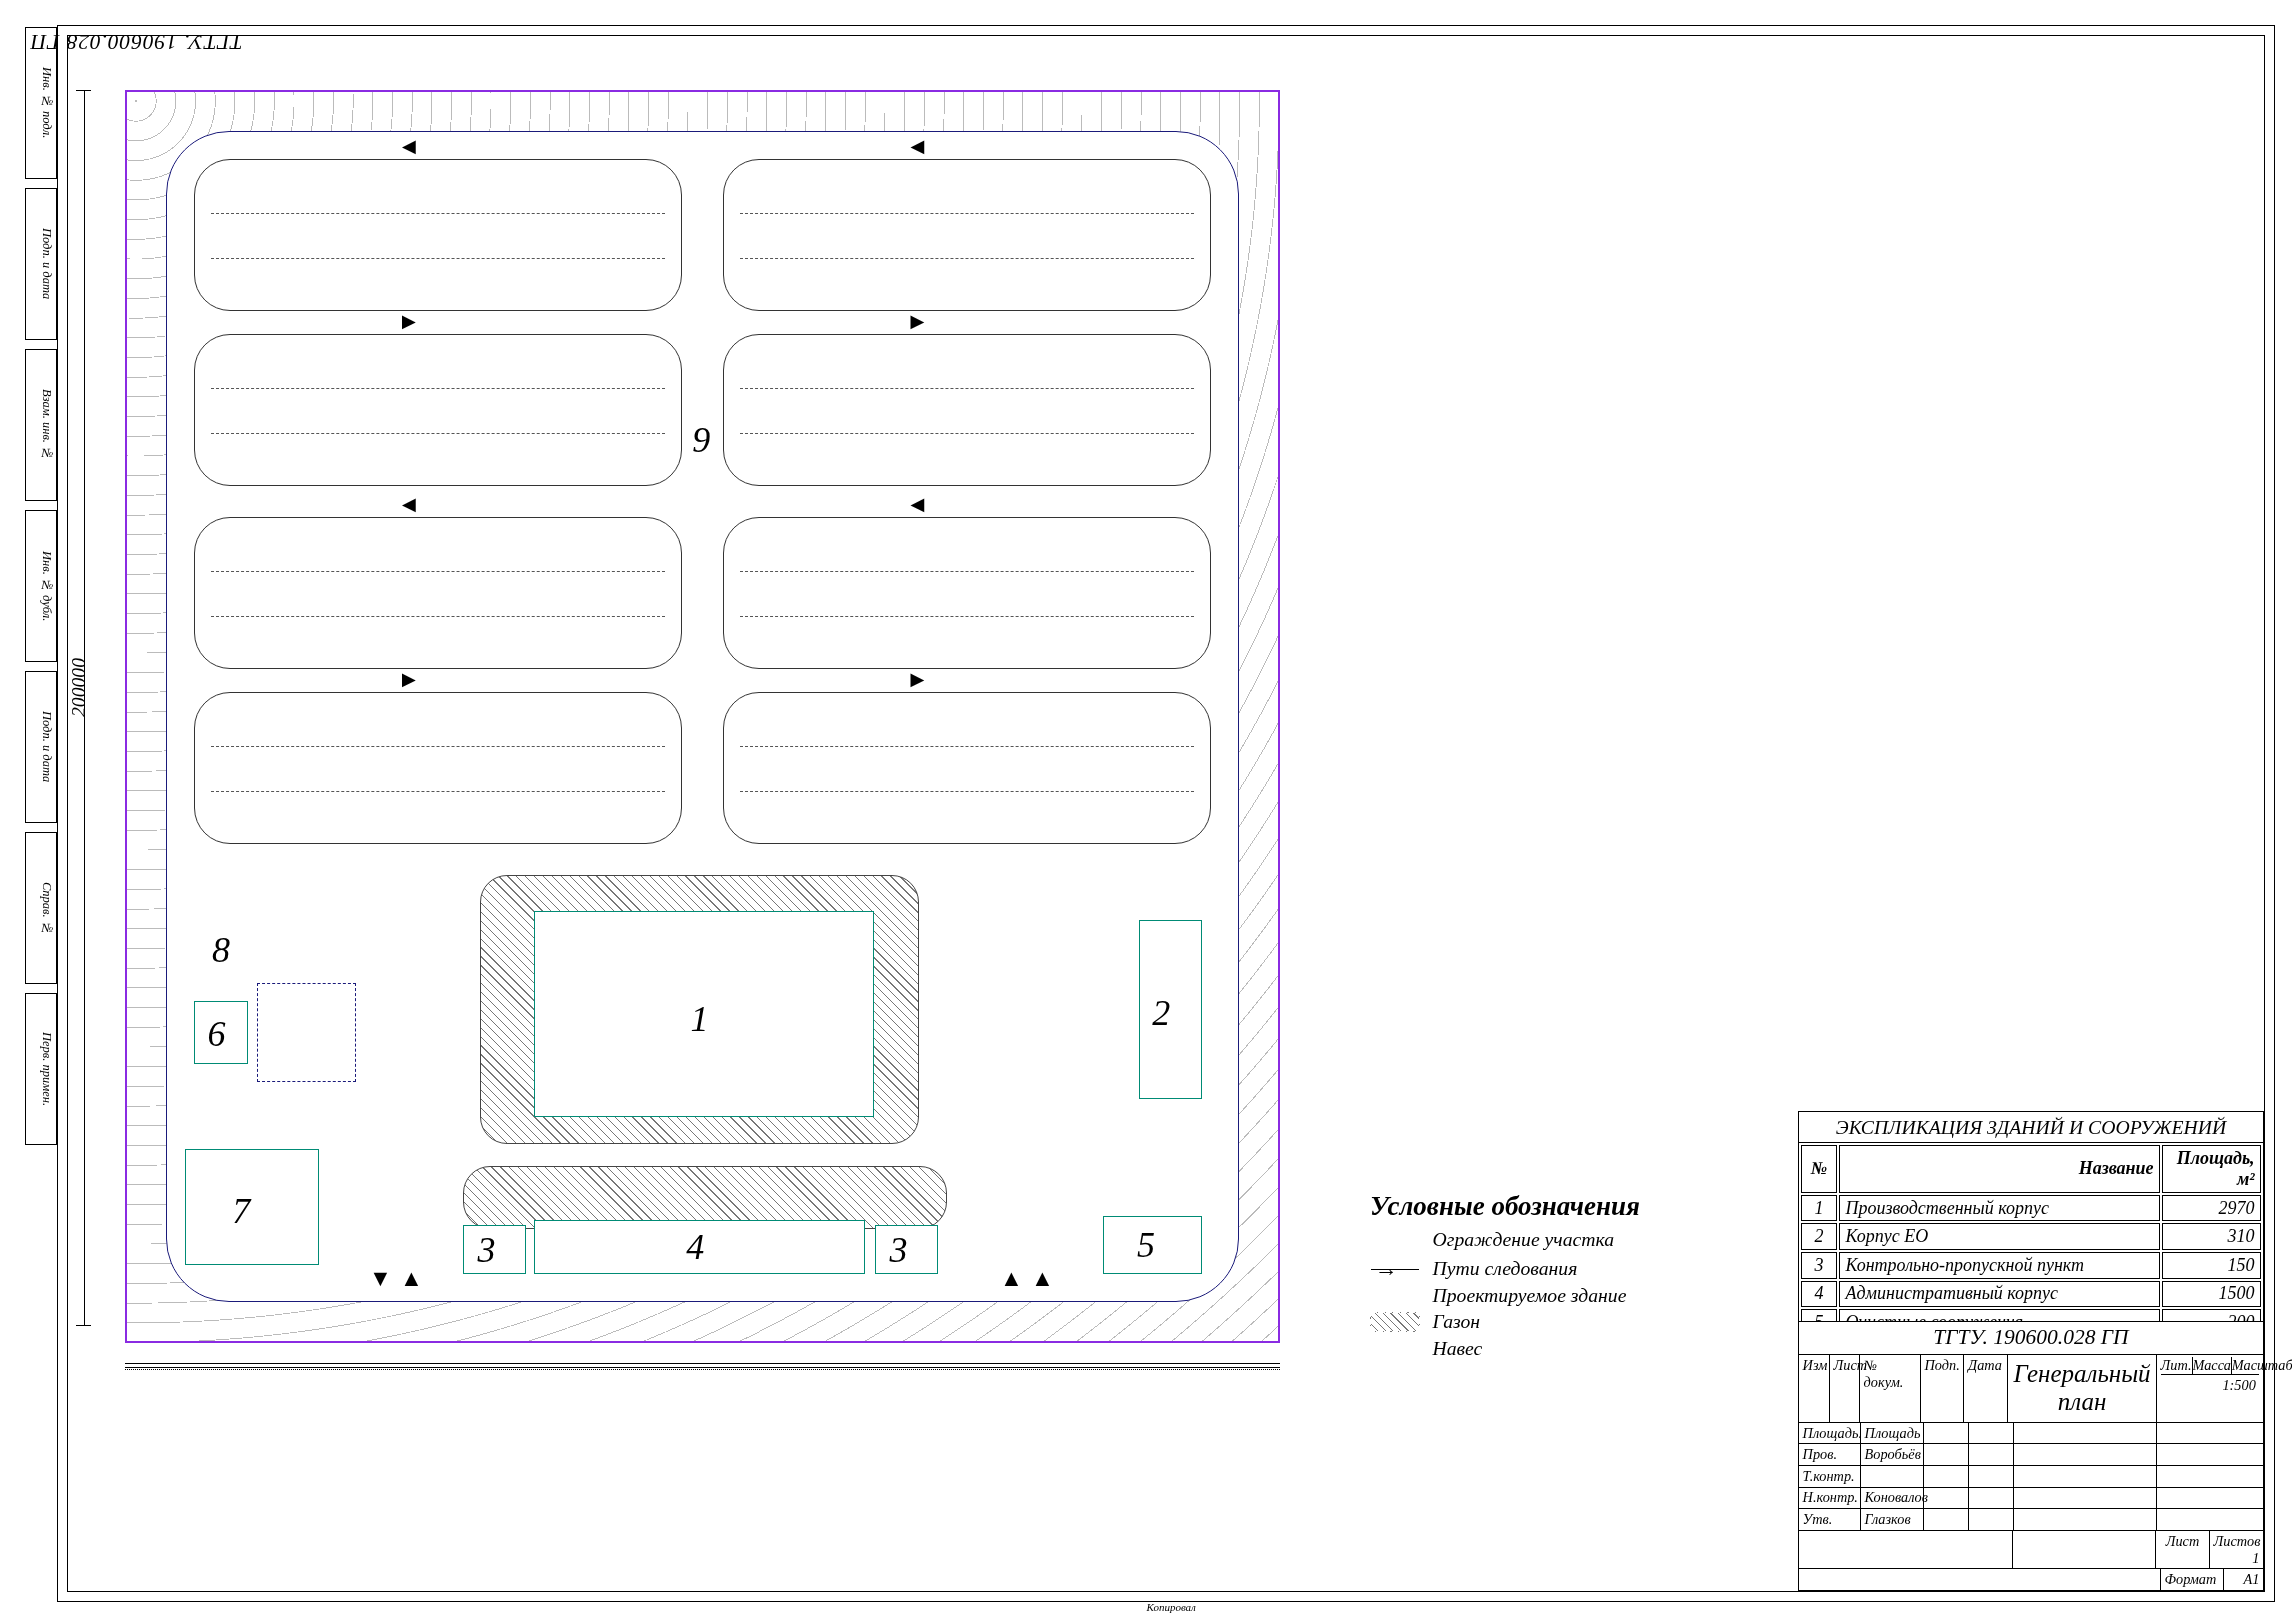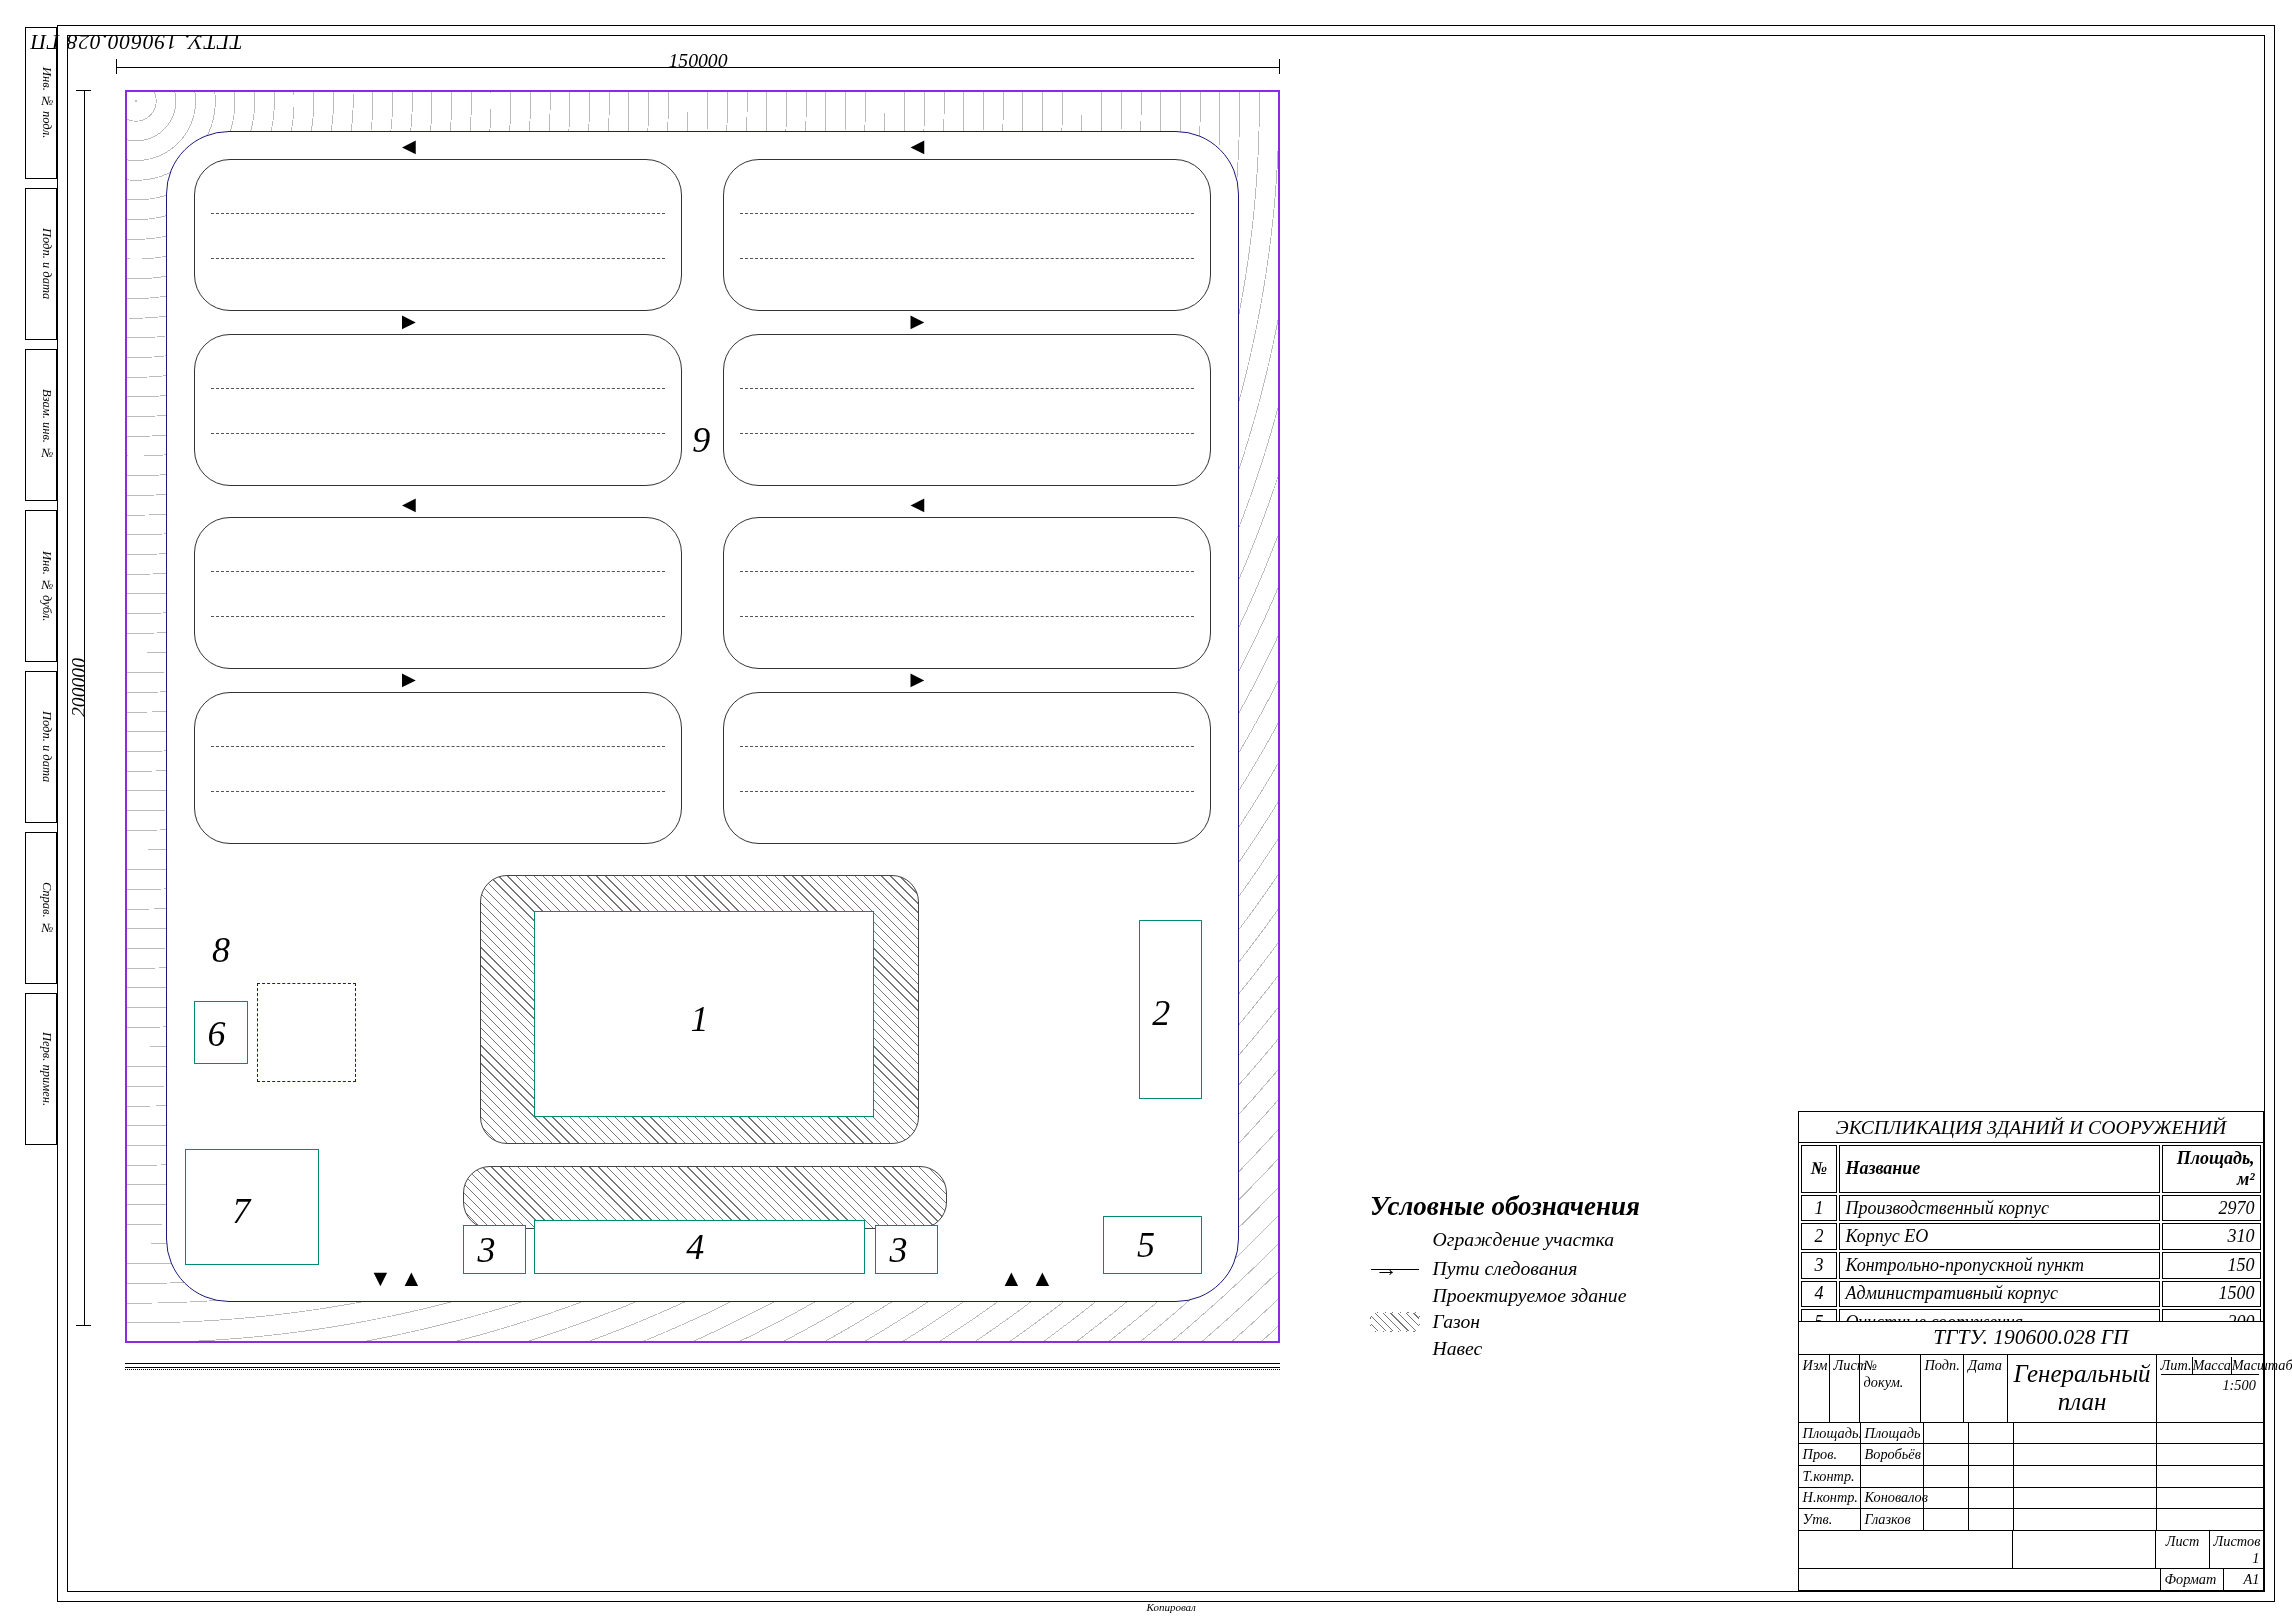--- a/index.html
+++ b/index.html
@@ -46,21 +46,21 @@
   .sw-fence { border-top: 2.7px solid #8a2be2; margin-top: 8px; }
   .sw-path { position: relative; }
   .sw-path::before { content: "→"; position: absolute; left: 3.6px; top: -3.6px; font-style: normal; font-size: 23px; }
   .sw-path::after { content: ""; position: absolute; left: 0; right: 0; top: 9px; border-top: 0.9px solid #000; }
   .sw-bld { border: 1.8px solid #008b75; }
   .sw-lawn { background: repeating-linear-gradient(45deg, transparent 0 4.5px, #777 4.5px 5.4px); border: 0.9px solid #555; }
   .sw-canopy { border: 1.8px dashed #1a1a7a; }
   
   .expl { position: absolute; right: 29px; top: 1111px; width: 466px; border: 1.8px solid #000; background: #fff; }
   .expl th, .expl td { border: 0.9px solid #000; padding: 1.8px 5.4px; font-size: 18px; text-align: left; }
-  .expl th { text-align: left; }
+  .expl th { text-align: right; }
   .expl .num { width: 36px; text-align: center; }
   .expl .area { width: 99px; text-align: right; }
   .expl caption { caption-side: top; font-size: 19.7px; padding: 3.6px; border: 0.9px solid #000; border-bottom: none; }
   
   .title-block { position: absolute; right: 29px; bottom: 29px; width: 466px; border: 1.8px solid #000; background: #fff; }
   .tb-row { display: flex; border-top: 0.9px solid #000; }
   .tb-cell { border-left: 0.9px solid #000; padding: 1.8px 3.6px; font-size: 14.3px; }
   .tb-cell:first-child { border-left: none; }
   .tb-doc { text-align: center; font-size: 21.5px; padding: 3.6px; }
   .tb-title { text-align: center; font-size: 25px; padding: 5.4px; }
@@ -80,26 +80,20 @@
   <div>Инв. № подл.</div>
   <div>Подп. и дата</div>
   <div>Взам. инв. №</div>
   <div>Инв. № дубл.</div>
   <div>Подп. и дата</div>
   <div>Справ. №</div>
   <div>Перв. примен.</div>
 </div>
 
 <div class="plan">
-  <div class="dim-top">
-    <div class="line"></div>
-        <div class="tick" style="left:0"></div>
-        <div class="tick" style="right:0"></div>
-    <div class="txt">150000</div>
-  </div>
   <div class="dim-left">
     <div class="line"></div>
         <div class="tick" style="top:0"></div>
         <div class="tick" style="bottom:0"></div>
     <div class="txt">200000</div>
   </div>
 
   <div class="fence">
     <div class="road-inner">
 

